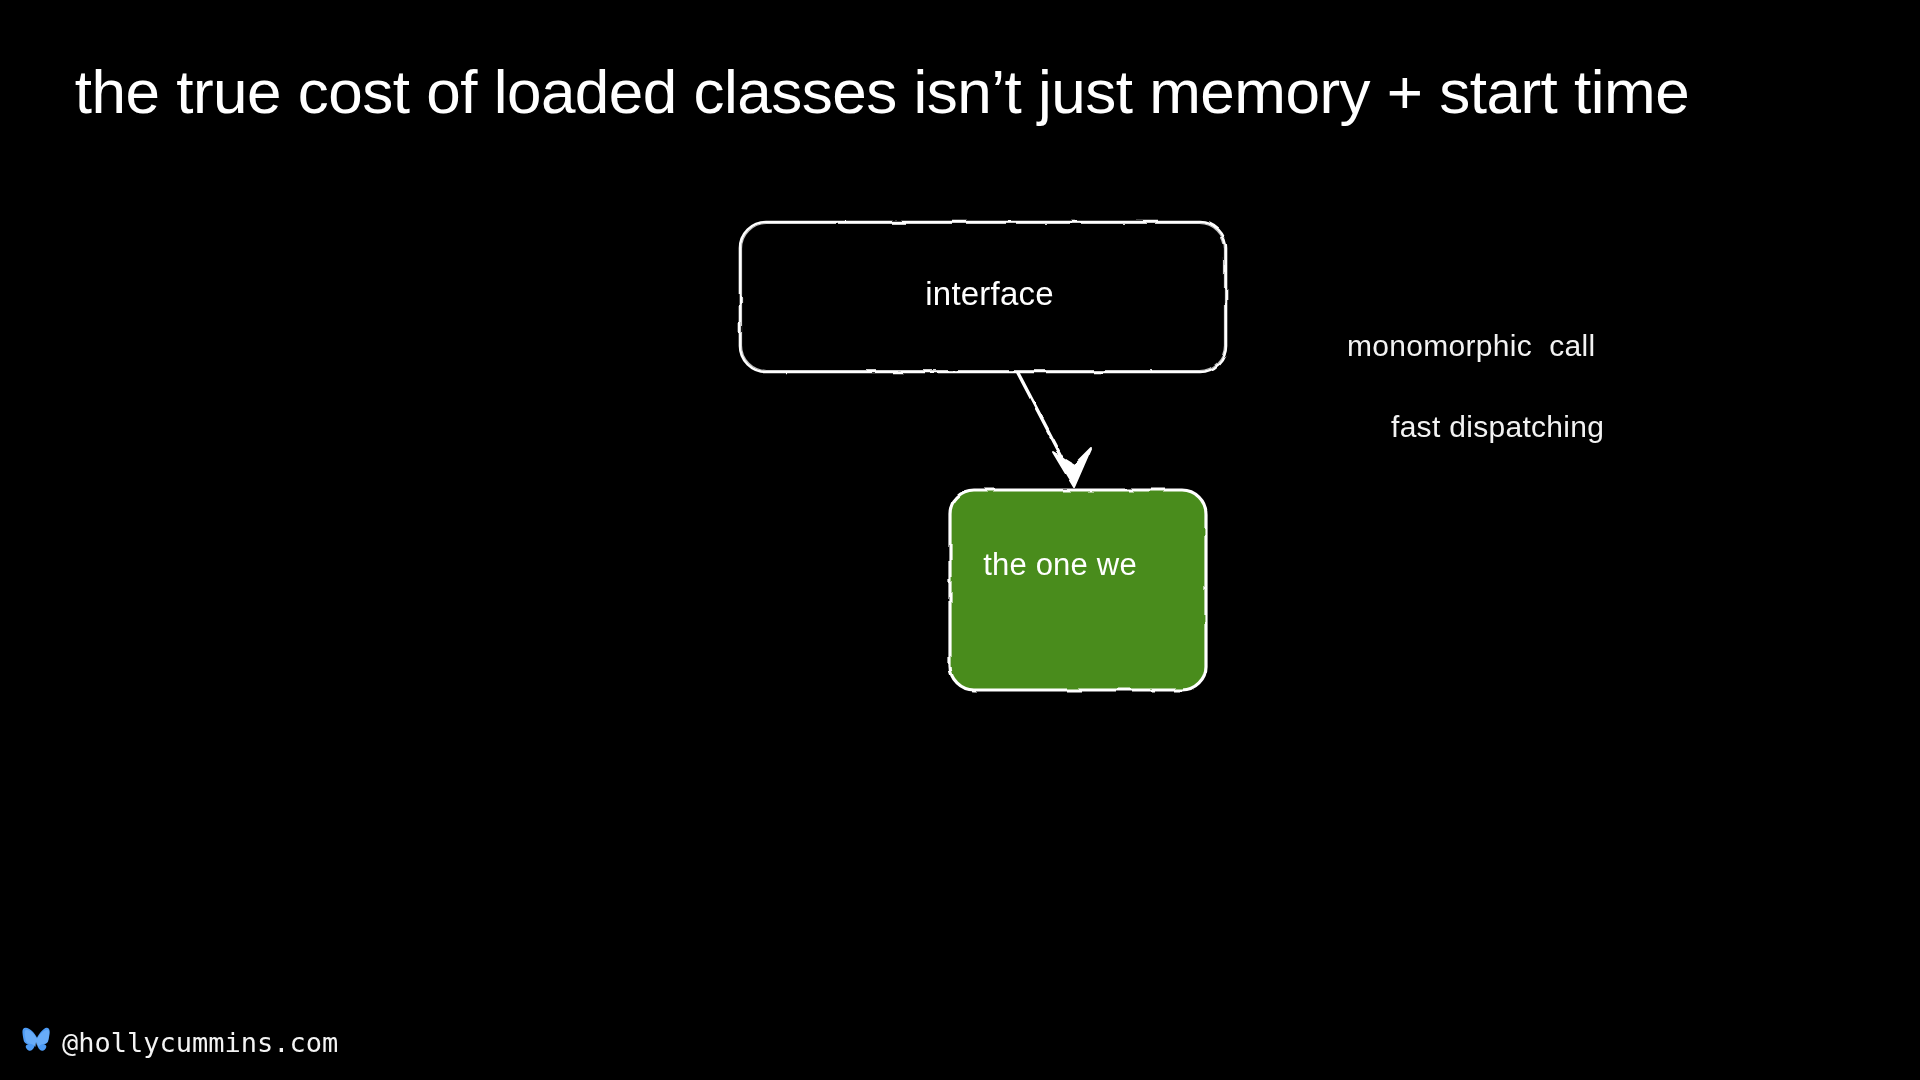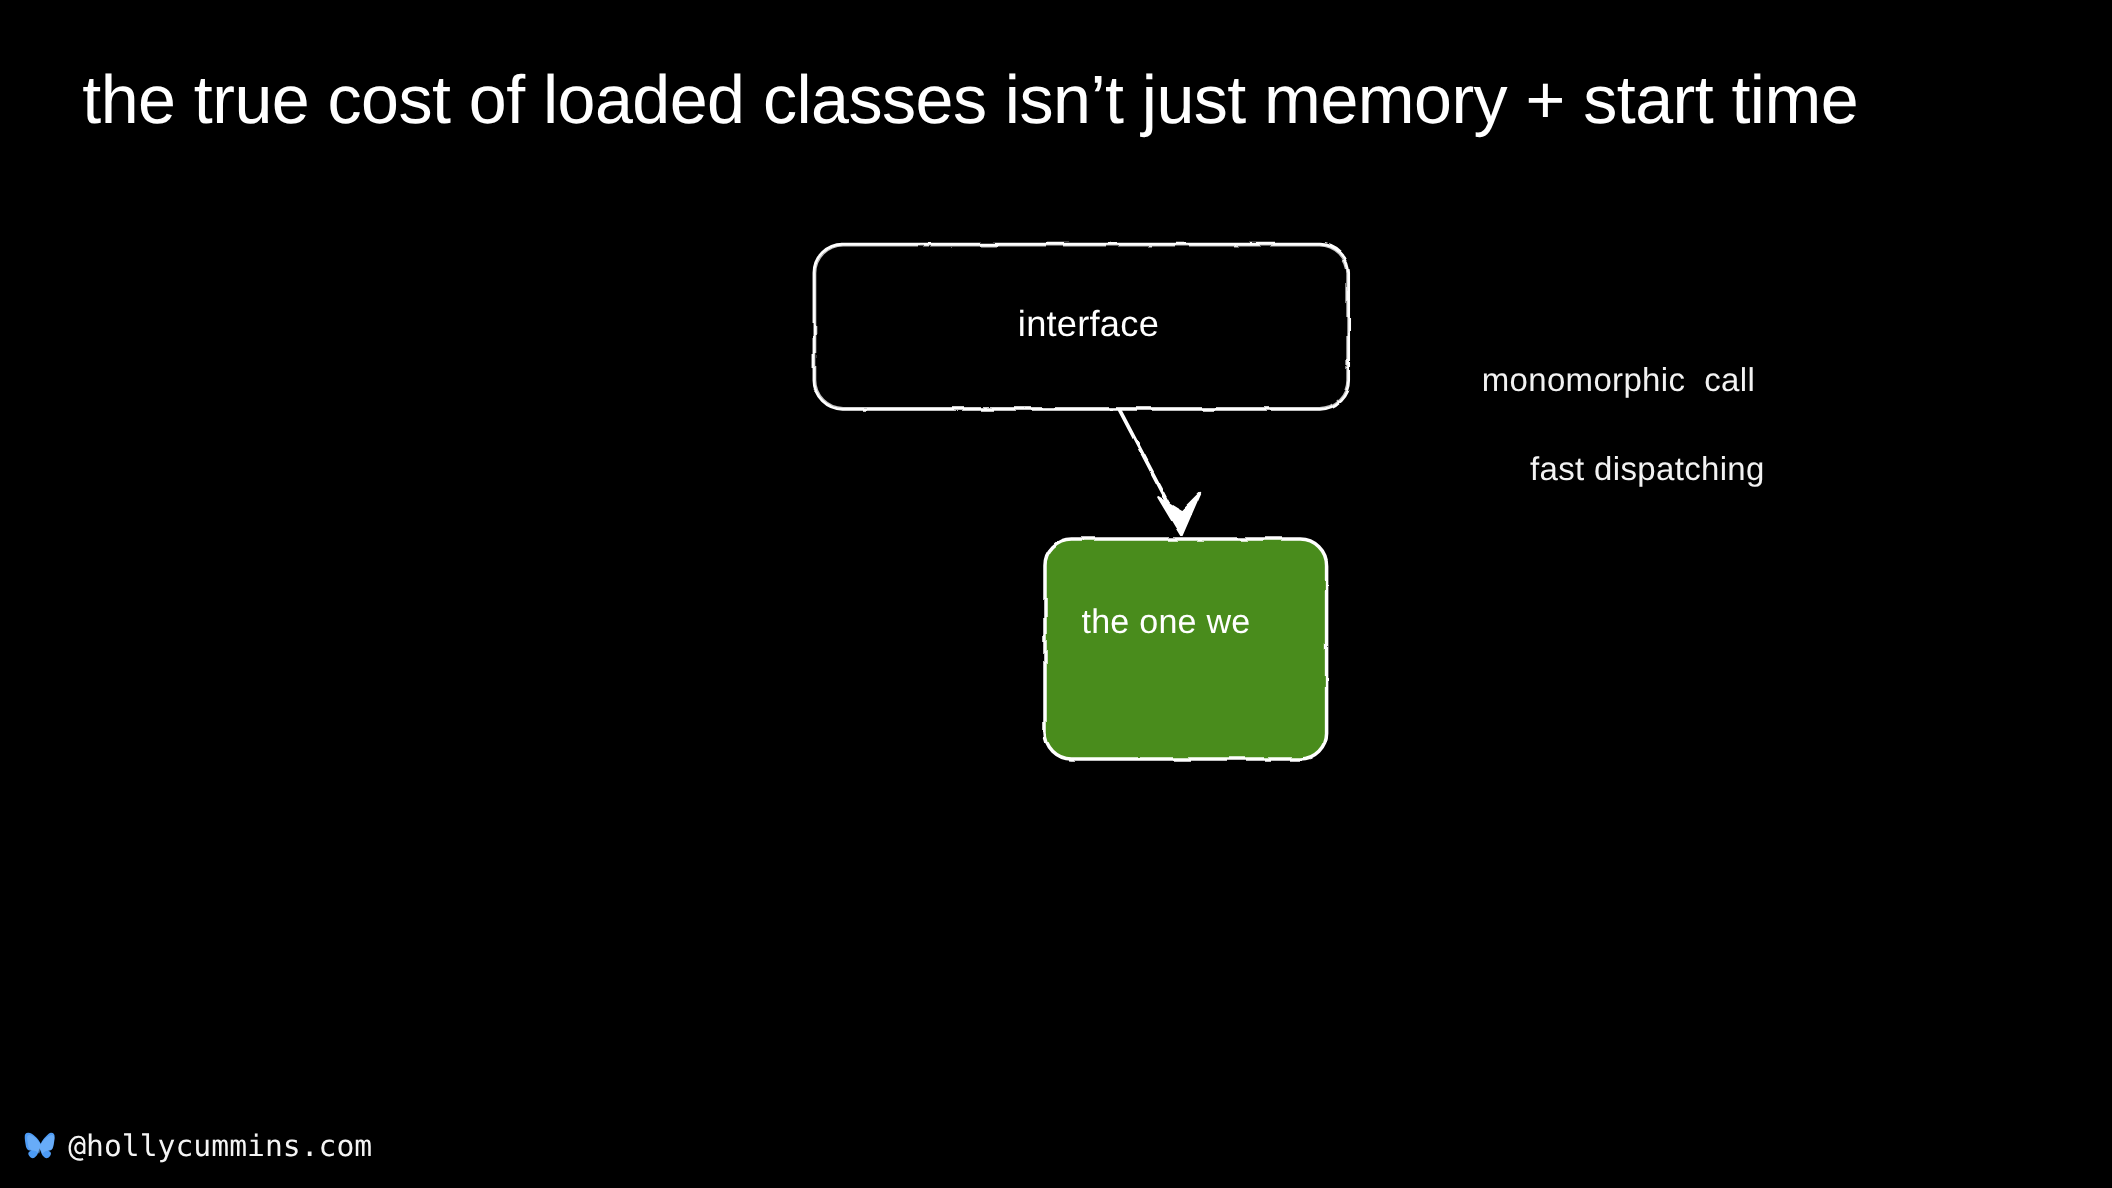--- a/index.html
+++ b/index.html
@@ -84,21 +84,21 @@
   }
   .annot-mono { left: 1347px; top: 329px; }
   .annot-fast { left: 1347px; top: 410px; margin-left: 44px; }
 
   
   .footer {
     position: absolute;
     left: 22px;
     bottom: 22px;
     display: flex;
-    align-items: center;
+    align-items: flex-start;
     gap: 10px;
   }
   .footer-icon {
     width: 30px;
     height: 28px;
     display: block;
   }
   .footer-handle {
     font-family: "DejaVu Sans Mono", "Liberation Mono", monospace;
     font-size: 27px;

